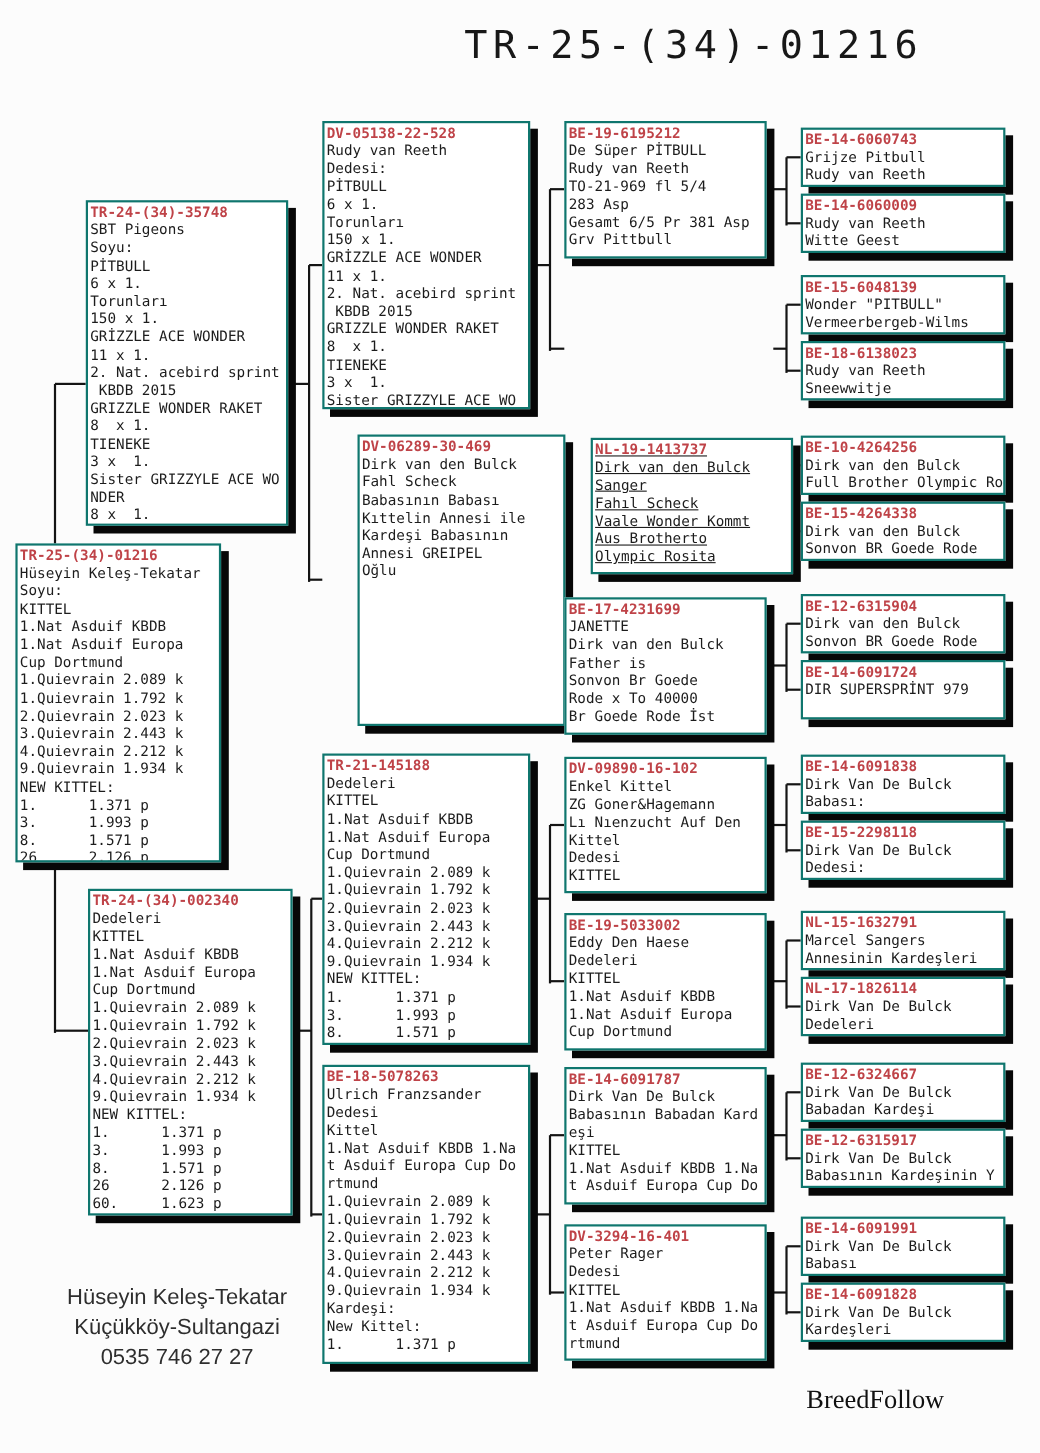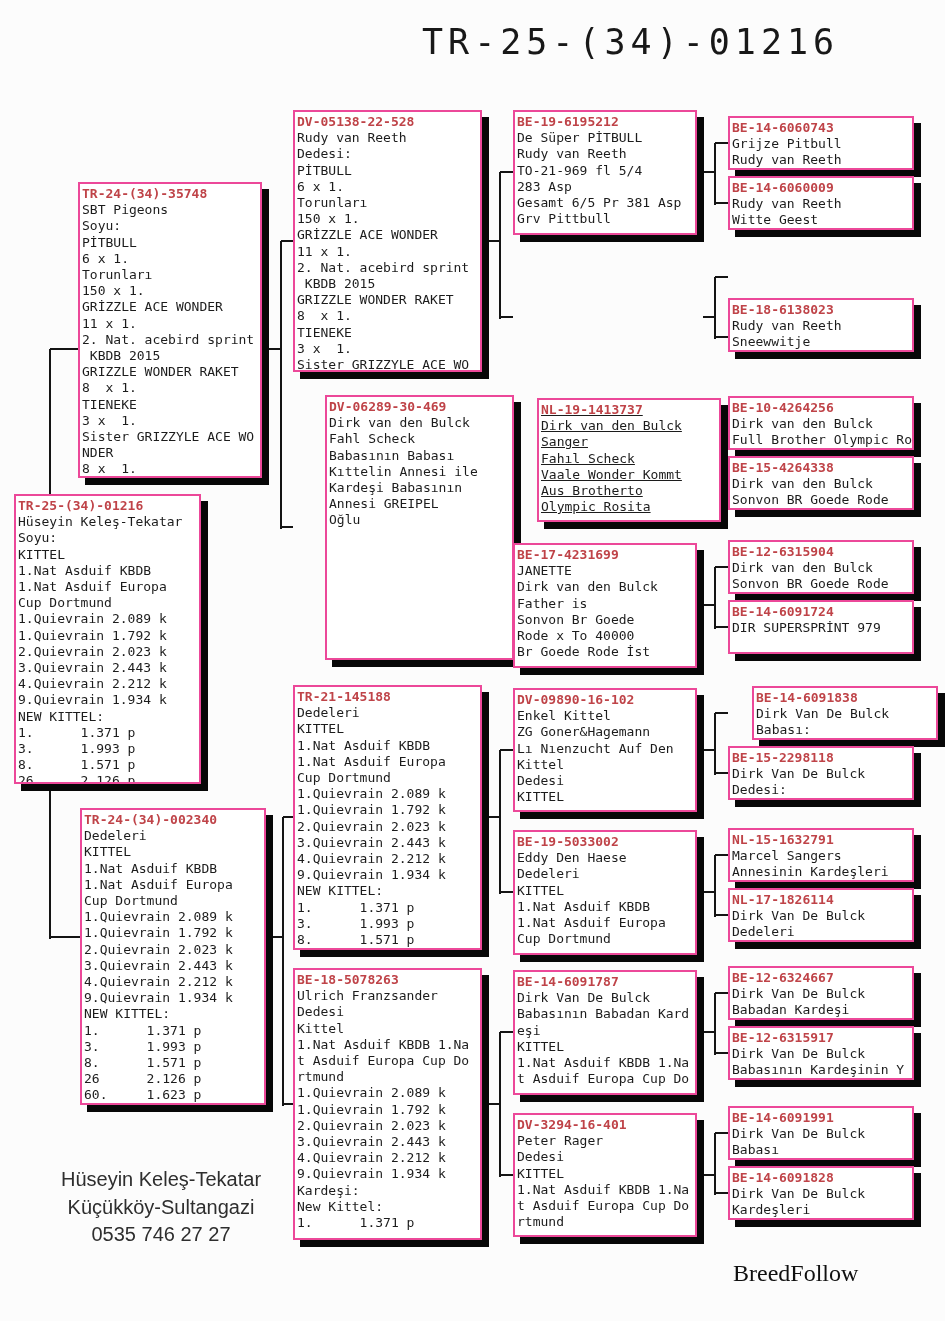--- a/index.html
+++ b/index.html
@@ -2,21 +2,21 @@
 <html><head>
 <meta charset="utf-8">
 <style>
   html,body{margin:0;padding:0;}
   body{
     width:945px;height:1321px;position:relative;background:#fcfcfc;
     font-family:"DejaVu Sans Mono", monospace;color:#1c1c1c;overflow:hidden;
   }
   #stage{position:absolute;inset:0;}
   .box{
-    position:absolute;background:#ffffff;border:2px solid #ec4899;
+    position:absolute;background:#ffffff;border:2px solid #0f766e;
     box-shadow:7px 7px 0 #070707;padding:2px 2px;overflow:hidden;
     font-size:13px;line-height:16.2px;
   }
   .box .code{color:#bf4348;font-weight:bold;white-space:pre;}
   .box .ln{white-space:pre;}
   .cline{position:absolute;background:#141414;}
   #page-title{
     position:absolute;left:422px;top:22px;
     font-family:"DejaVu Sans Mono", monospace;
     font-size:35px;letter-spacing:5px;color:#181818;white-space:pre;
@@ -285,21 +285,26 @@
     <div class="box" style="left: 728px; top: 116px; width: 178px; height: 46px;">
       <div class="code">BE-14-6060743</div>
       <div class="ln">Grijze Pitbull</div>
       <div class="ln">Rudy van Reeth</div>
     </div>
     <div class="box" style="left: 728px; top: 176px; width: 178px; height: 46px;">
       <div class="code">BE-14-6060009</div>
       <div class="ln">Rudy van Reeth</div>
       <div class="ln">Witte Geest</div>
     </div>
-    <div class="box" style="left: 728px; top: 298px; width: 178px; height: 46px;">
+    <div class="box" style="left: 728px; top: 250px; width: 178px; height: 46px;">
+      <div class="code">BE-15-6048139</div>
+      <div class="ln">Wonder "PITBULL"</div>
+      <div class="ln">Vermeerbergeb-Wilms</div>
+    </div>
+    <div class="box" style="left: 728px; top: 310px; width: 178px; height: 46px;">
       <div class="code">BE-18-6138023</div>
       <div class="ln">Rudy van Reeth</div>
       <div class="ln">Sneewwitje</div>
     </div>
     <div class="box" style="left: 728px; top: 396px; width: 178px; height: 46px;">
       <div class="code">BE-10-4264256</div>
       <div class="ln">Dirk van den Bulck</div>
       <div class="ln">Full Brother Olympic Ro</div>
     </div>
     <div class="box" style="left: 728px; top: 456px; width: 178px; height: 46px;">
@@ -309,21 +314,21 @@
     </div>
     <div class="box" style="left: 728px; top: 540px; width: 178px; height: 46px;">
       <div class="code">BE-12-6315904</div>
       <div class="ln">Dirk van den Bulck</div>
       <div class="ln">Sonvon BR Goede Rode</div>
     </div>
     <div class="box" style="left: 728px; top: 600px; width: 178px; height: 46px;">
       <div class="code">BE-14-6091724</div>
       <div class="ln">DIR SUPERSPRİNT 979</div>
     </div>
-    <div class="box" style="left: 728px; top: 686px; width: 178px; height: 46px; margin-left: 24px;">
+    <div class="box" style="left: 728px; top: 686px; width: 178px; height: 46px;">
       <div class="code">BE-14-6091838</div>
       <div class="ln">Dirk Van De Bulck</div>
       <div class="ln">Babası:</div>
     </div>
     <div class="box" style="left: 728px; top: 746px; width: 178px; height: 46px;">
       <div class="code">BE-15-2298118</div>
       <div class="ln">Dirk Van De Bulck</div>
       <div class="ln">Dedesi:</div>
     </div>
     <div class="box" style="left: 728px; top: 828px; width: 178px; height: 46px;">

